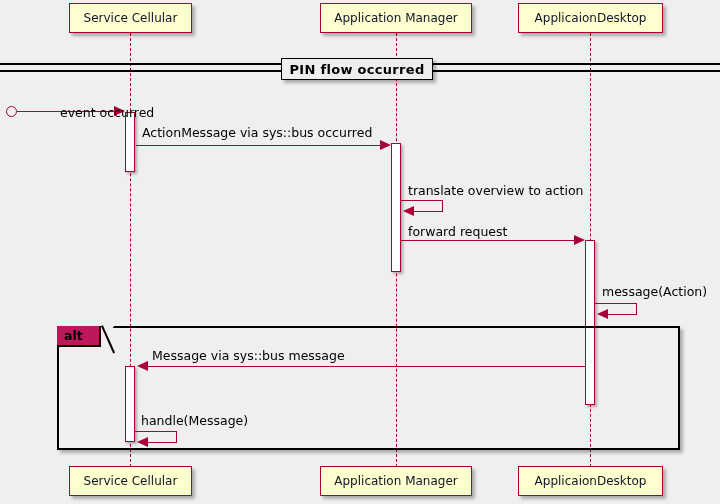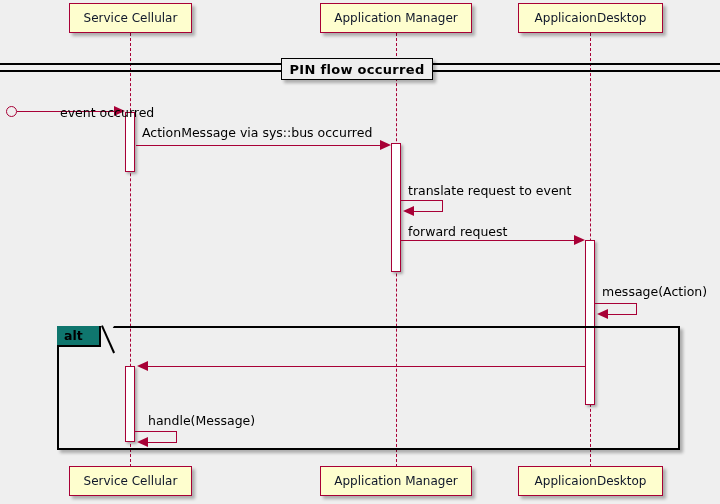--- a/index.html
+++ b/index.html
@@ -120,21 +120,21 @@
   .frag {
     position: absolute;
     box-sizing: border-box;
     border: 2.5px solid #000000;
     background: transparent;
     box-shadow: 3px 3px 3px rgba(0,0,0,0.28);
   }
   .frag-tab {
     position: absolute;
     box-sizing: border-box;
-    background: #0f766e;
+    background: #be185d;
     color: #000000;
     font-size: 12.5px;
     font-weight: bold;
     display: flex;
     align-items: center;
     padding-left: 7px;
     border-right: 2px solid #000000;
     border-bottom: 2px solid #000000;
   }
   .frag-tab-corner {
@@ -179,47 +179,48 @@
   <div class="msg-label" style="left:18px; top:107px;margin-left:42px;">event occurred</div>
 
   <div class="msg-line" style="left:136px; top:145px; width:250px;"></div>
   <div class="arrowhead arrow-right" style="left:380px; top:140px;"></div>
   <div class="msg-label" style="left:142px; top:127px;">ActionMessage via sys::bus occurred</div>
 
   <div class="msg-line" style="left:401px; top:200px; width:42px;"></div>
   <div class="msg-vline" style="left:442px; top:200px; height:12px;"></div>
   <div class="msg-line" style="left:412px; top:211px; width:31px;"></div>
   <div class="arrowhead arrow-left" style="left:403px; top:206px;"></div>
-  <div class="msg-label" style="left:408px; top:185px;">translate request to event</div>
+  <div class="msg-label" style="left:408px; top:185px;">translate overview to action</div>
 
   <div class="msg-line" style="left:401px; top:240px; width:179px;"></div>
   <div class="arrowhead arrow-right" style="left:574px; top:235px;"></div>
   <div class="msg-label" style="left:408px; top:226px;">forward request</div>
 
   <div class="msg-line" style="left:595px; top:303px; width:42px;"></div>
   <div class="msg-vline" style="left:636px; top:303px; height:12px;"></div>
   <div class="msg-line" style="left:606px; top:314px; width:31px;"></div>
   <div class="arrowhead arrow-left" style="left:597px; top:309px;"></div>
   <div class="msg-label" style="left:602px; top:286px;">message(Action)</div>
 
   <div class="frag" style="left:57px; top:326px; width:623px; height:124px;"></div>
   <div class="frag-tab" style="left:57px; top:326px; width:44px; height:21px;">
     <span>alt</span>
   </div>
   <div class="frag-tab-corner" style="left:101px; top:326px; border-top:21px solid #efefef; border-right:13px solid transparent;"></div>
   <div class="msg-vline" style="left:101px; top:326px; height:30px; border-left:2px solid #000000; transform:rotate(-24deg); transform-origin: top left;"></div>
 
   <div class="msg-line" style="left:146px; top:366px; width:439px;"></div>
   <div class="arrowhead arrow-left" style="left:137px; top:361px;"></div>
+  <div class="msg-label" style="left:152px; top:350px;">Message via sys::bus message</div>
 
   <div class="msg-line" style="left:135px; top:431px; width:42px;"></div>
   <div class="msg-vline" style="left:176px; top:431px; height:12px;"></div>
   <div class="msg-line" style="left:146px; top:442px; width:31px;"></div>
   <div class="arrowhead arrow-left" style="left:137px; top:437px;"></div>
-  <div class="msg-label" style="left:148px; top:415px;">handle(Message)</div>
+  <div class="msg-label" style="left:141px; top:415px;">handle(Message)</div>
 
   <div class="participant" style="left:69px; top:466px; width:123px; height:30px;">
     <span>Service Cellular</span>
   </div>
   <div class="participant" style="left:320px; top:466px; width:152px; height:30px;">
     <span>Application Manager</span>
   </div>
   <div class="participant" style="left:518px; top:466px; width:145px; height:30px;">
     <span>ApplicaionDesktop</span>
   </div>

